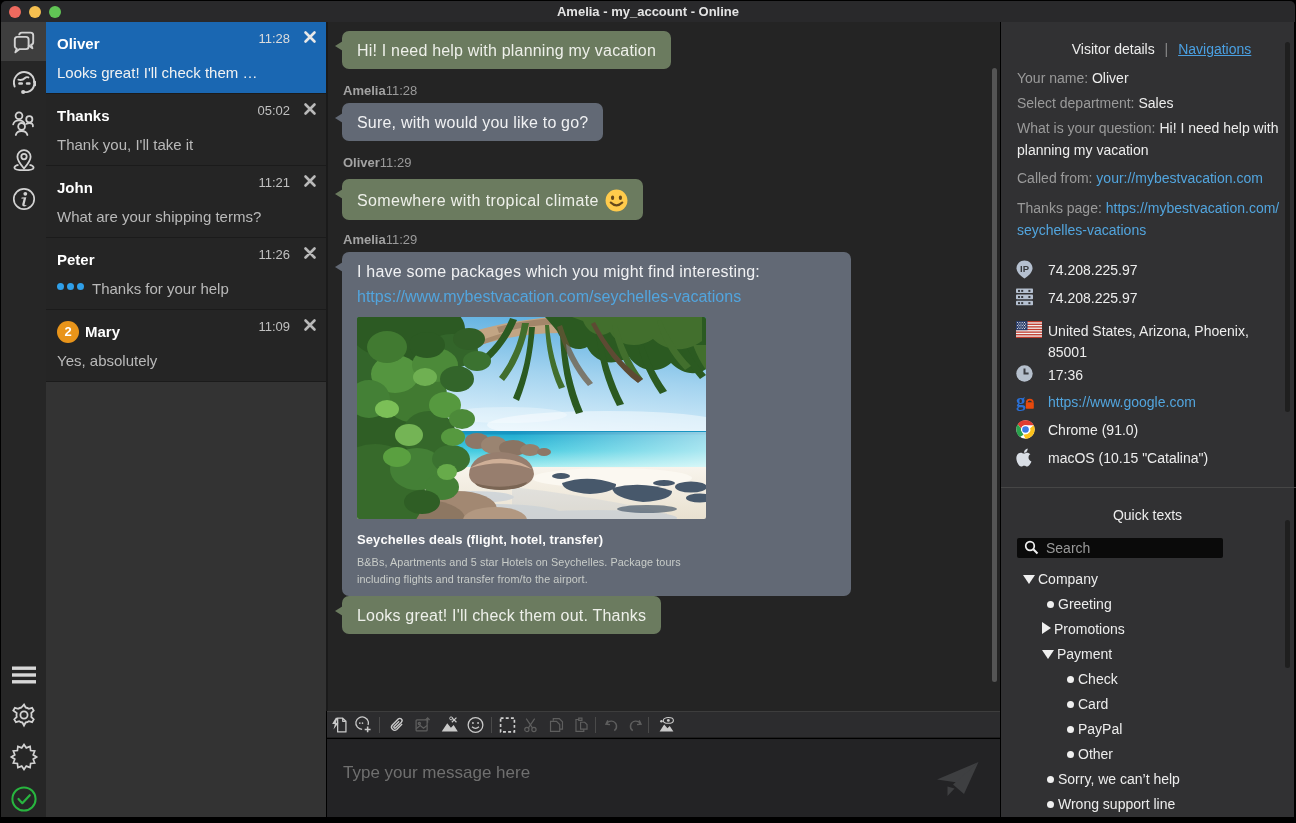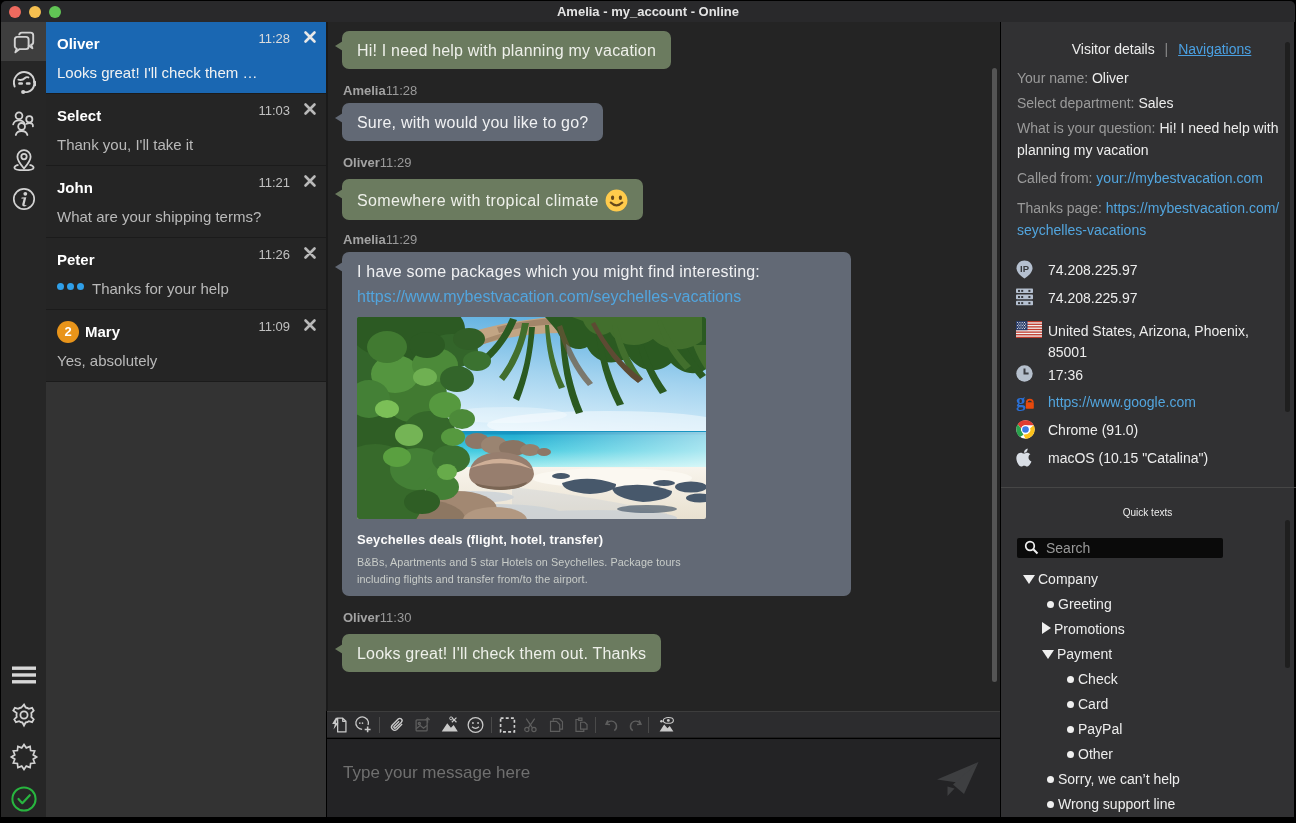--- a/index.html
+++ b/index.html
@@ -79,21 +79,21 @@
 #paneltop { position:absolute; left:0; top:0; width:321px; height:466px; border-bottom:1px solid #464646; }
 #panelhead { position:absolute; top:19px; width:100%; text-align:center; font-size:14px; }
 #panelhead .sep { color:#8a8a8a; margin:0 6px; }
 #panelhead a { color:#4aa0e2; }
 .fld { position:absolute; left:16px; width:266px; line-height:22px; }
 .fld .lab { color:#9a9a9a; }
 .irow { position:absolute; left:15px; width:262px; }
 .irow .ic { position:absolute; left:0; top:0; width:26px; }
 .irow .tx { position:absolute; left:32px; top:0; line-height:21px; width:228px; }
 #quick { position:absolute; left:0; top:467px; width:293px; }
-#qt-title { margin-top:18px; text-align:center; font-size:10px; color:#ededed; }
+#qt-title { margin-top:18px; text-align:center; font-size:14px; color:#ededed; }
 #searchbox { position:absolute; left:16px; top:49px; width:206px; height:20px; background:#0a0a0a;
   border-radius:2px; }
 #searchbox .mag { position:absolute; left:7px; top:2px; }
 #searchbox .ph { position:absolute; left:29px; top:2px; font-size:14px; color:#9a9a9a; }
 .tree { position:absolute; left:0; top:78px; width:293px; }
 .ti { position:relative; height:25px; line-height:25px; font-size:14px; color:#ededed; }
 .tri-d { display:inline-block; width:0; height:0; border-left:6px solid transparent;
   border-right:6px solid transparent; border-top:9px solid #efefef; margin-right:3px; }
 .tri-r { display:inline-block; width:0; height:0; border-top:6px solid transparent;
   border-bottom:6px solid transparent; border-left:9px solid #efefef; margin-right:3px; }
@@ -186,22 +186,22 @@
   <div id="chatlist">
     <div class="entry sel">
       <div class="nm">Oliver</div>
         <div class="tm">11:28</div>
       <div class="x"><svg width="14" height="14" viewBox="0 0 14 14">
             <path d="M2.5 2.5 L11.5 11.5 M11.5 2.5 L2.5 11.5" stroke="currentColor" stroke-width="2.6" stroke-linecap="round"></path>
           </svg></div>
       <div class="msg">Looks great! I'll check them …</div>
     </div>
     <div class="entry">
-      <div class="nm">Select</div>
-        <div class="tm">11:03</div>
+      <div class="nm">Thanks</div>
+        <div class="tm">05:02</div>
       <div class="x"><svg width="14" height="14" viewBox="0 0 14 14">
             <path d="M2.5 2.5 L11.5 11.5 M11.5 2.5 L2.5 11.5" stroke="currentColor" stroke-width="2.6" stroke-linecap="round"></path>
           </svg></div>
       <div class="msg">Thank you, I'll take it</div>
     </div>
     <div class="entry">
       <div class="nm">John</div>
         <div class="tm">11:21</div>
       <div class="x"><svg width="14" height="14" viewBox="0 0 14 14">
             <path d="M2.5 2.5 L11.5 11.5 M11.5 2.5 L2.5 11.5" stroke="currentColor" stroke-width="2.6" stroke-linecap="round"></path>
@@ -355,21 +355,20 @@
             <ellipse cx="70" cy="28" rx="18" ry="13" fill="#2c5a23"></ellipse>
             <ellipse cx="96" cy="120" rx="12" ry="9" fill="#56993f"></ellipse>
             <ellipse cx="40" cy="140" rx="14" ry="10" fill="#5aa040"></ellipse>
             <ellipse cx="65" cy="185" rx="18" ry="12" fill="#2f5e25"></ellipse>
             <ellipse cx="90" cy="155" rx="10" ry="8" fill="#67ab4a"></ellipse>
           </g>
         </svg>
         <div class="ttl">Seychelles deals (flight, hotel, transfer)</div>
         <div class="desc">B&amp;Bs, Apartments and 5 star Hotels on Seychelles. Package tours<br>including flights and transfer from/to the airport.</div>
       </div>
-      <div class="lbl" style="margin-bottom:8px;"><b>Oliver</b>11:30</div>
       <div class="bubble green">Looks great! I'll check them out. Thanks</div>
     </div>
     <div id="chatscroll"></div>
   </div>
 
   <div id="toolbar">
     <svg style="left:3px" width="19" height="19" viewBox="0 0 19 19" fill="none" stroke="#c9c9c9" stroke-width="1.4">
       <path d="M7.5 2 H13 L16.5 5.5 V17 H7.5 Z M13 2 V5.5 H16.5" stroke-linejoin="round"></path>
       <path d="M5.5 1.5 L1.5 8.5 H4.5 L3 14.5 L8.5 7 H5.5 L7.5 1.5 Z" fill="#c9c9c9" stroke="none"></path>
     </svg>

